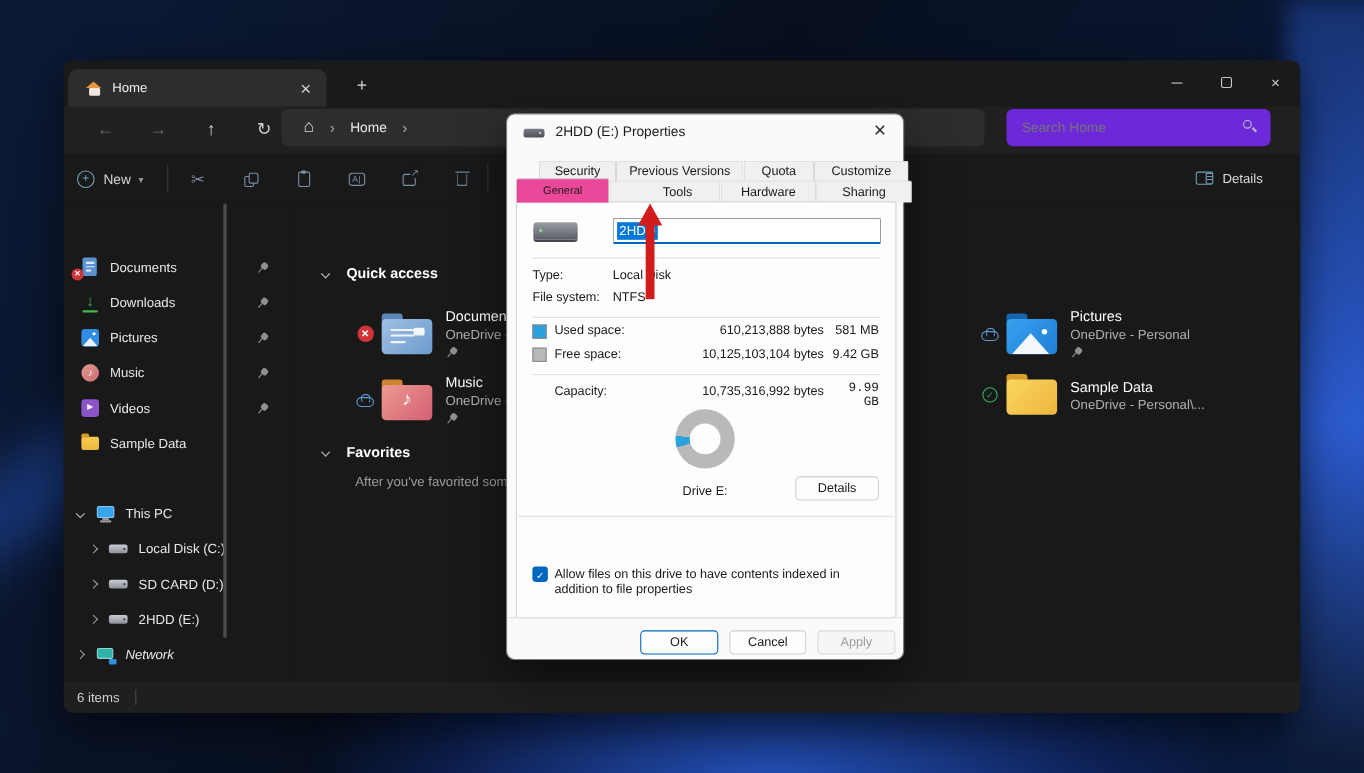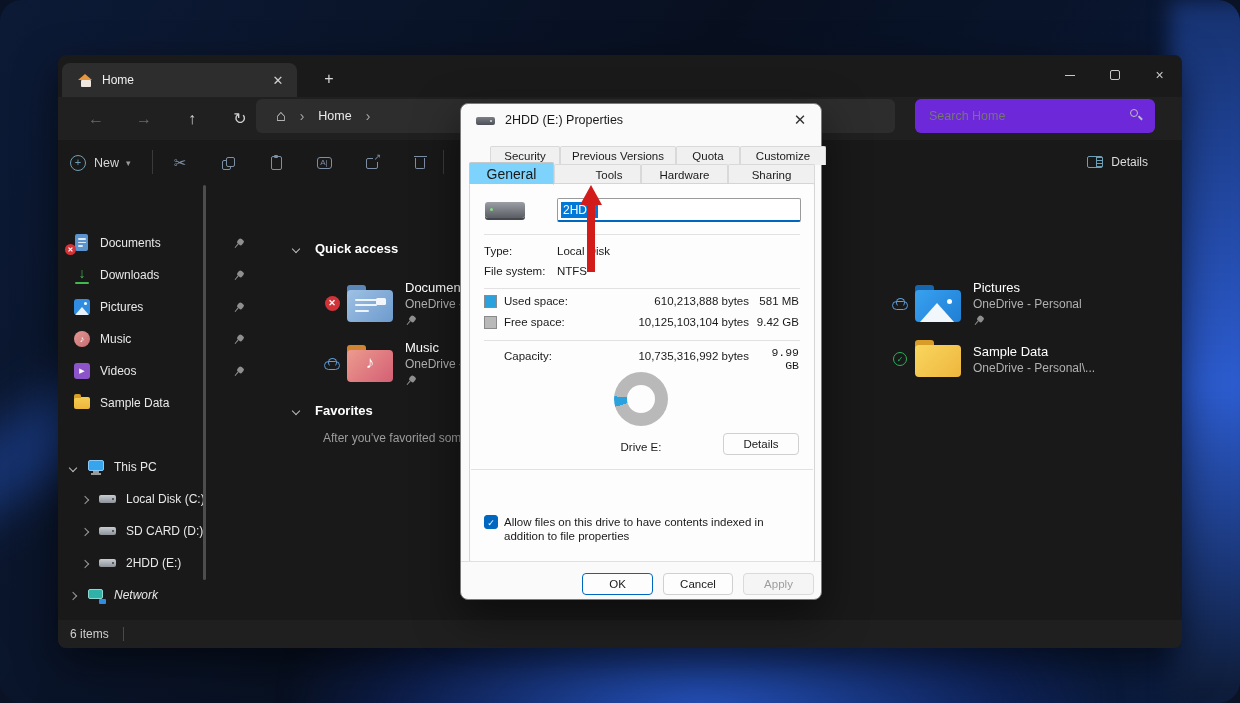--- a/index.html
+++ b/index.html
@@ -1,21 +1,21 @@
 <!DOCTYPE html>
 <html><head>
 <meta charset="utf-8">
 <style>
   * { margin:0; padding:0; box-sizing:border-box; }
   html,body { width:1240px; height:703px; overflow:hidden; background:#0a1326;
               font-family:"Liberation Sans", sans-serif; }
 
   
   #screen { position:relative; width:1240px; height:703px; overflow:hidden;
-            background:linear-gradient(120deg,#0c1a36 0%,#081020 45%,#0b1c40 100%);border-radius:22px; }
+            background:linear-gradient(120deg,#0c1a36 0%,#081020 45%,#0b1c40 100%); }
   .wp-glow { position:absolute; left:300px; top:540px; width:800px; height:360px;
              background:radial-gradient(ellipse at center, rgba(43,95,217,.85), rgba(20,50,140,.35) 55%, transparent 75%);
              filter:blur(14px); }
   .wp-band { position:absolute; right:-20px; top:0; width:90px; height:703px;
              background:linear-gradient(180deg,#16316e 0%,#2c5cd0 55%,#0d1a33 100%); filter:blur(10px); }
   .wp-ribbon1 { position:absolute; left:-420px; top:-320px; width:1500px; height:1100px; border-radius:50%;
                 border-left:140px solid rgba(28,64,150,.35); transform:rotate(28deg); filter:blur(26px); }
   .wp-ribbon2 { position:absolute; left:-200px; top:300px; width:1100px; height:800px; border-radius:50%;
                 border-top:90px solid rgba(36,84,190,.45); transform:rotate(-12deg); filter:blur(22px); }
 
@@ -177,22 +177,22 @@
                    background:linear-gradient(#7b7f85,#4c5056); border-radius:2px; }
   .dlg-drive-ico::after { content:""; position:absolute; right:3px; top:3px; width:2px; height:2px; background:#d8d8d8; border-radius:50%; }
   .dlg-title { position:absolute; left:44px; top:9px; font-size:12.5px; color:#1a1a1a; }
   .dlg-close { position:absolute; right:8px; top:4px; width:26px; height:24px; text-align:center; line-height:24px;
                font-size:15px; color:#333; }
   .tabs-row { position:absolute; display:flex; }
   .dtab { border:1px solid #d9d9d9; border-bottom:none; background:#f0f0f0; font-size:11.5px; color:#1a1a1a;
           display:flex; align-items:center; justify-content:center; border-radius:2px 2px 0 0; }
   .tabs-top { left:17px; top:42px; height:19px;margin-left:12px; }
   .tabs-bottom { left:8px; top:60px; height:20px; }
-  .dtab.active { background:#7dd3fc; border:1px solid #c8c8c8; border-bottom:1px solid #fdfdfd; height:23px; margin-top:-2px;
-                 z-index:3; font-size:14px; }
+  .dtab.active { background:#ec4899; border:1px solid #c8c8c8; border-bottom:1px solid #fdfdfd; height:23px; margin-top:-2px;
+                 z-index:3; font-size:10px; }
   .tabpane { position:absolute; left:8px; top:79px; width:346px; height:379px; background:#fdfdfd; border:1px solid #d5d5d5;
              border-radius:0 2px 2px 2px; }
   
   .big-drive { position:absolute; left:24px; top:98px; width:40px; height:16px;
                background:linear-gradient(#9b9fa5,#5a5e64); border-radius:3px; box-shadow:0 2px 0 #44484e; }
   .big-drive::after { content:""; position:absolute; left:5px; top:6px; width:3px; height:3px; background:#7ddf7d; border-radius:50%; }
   .label-box { position:absolute; left:96px; top:94px; width:244px; height:24px; background:#fff;
                border:1px solid #9a9a9a; border-bottom:2px solid #0067c0; border-radius:2px; font-size:12px;
                display:flex; align-items:center; padding-left:3px; }
   .label-sel { background:#0078d7; color:#fff; padding:1px 2px; }
@@ -513,21 +513,21 @@
     </div>
 
     <div class="tabs-row tabs-top">
       <div class="dtab" style="width:70px;">Security</div>
       <div class="dtab" style="width:116px;">Previous Versions</div>
       <div class="dtab" style="width:64px;">Quota</div>
       <div class="dtab" style="width:86px;">Customize</div>
     </div>
     <div class="tabs-row tabs-bottom">
       <div class="dtab active" style="width:85px;">General</div>
-      <div class="dtab" style="width:87px;padding-left:23px;">Tools</div>
+      <div class="dtab" style="width:101px;padding-left:23px;">Tools</div>
       <div class="dtab" style="width:87px;">Hardware</div>
       <div class="dtab" style="width:87px;">Sharing</div>
     </div>
 
     <div class="tabpane"></div>
 
     <span class="big-drive"></span>
     <div class="label-box">
       <span class="label-sel">2HDD</span>
     </div>

